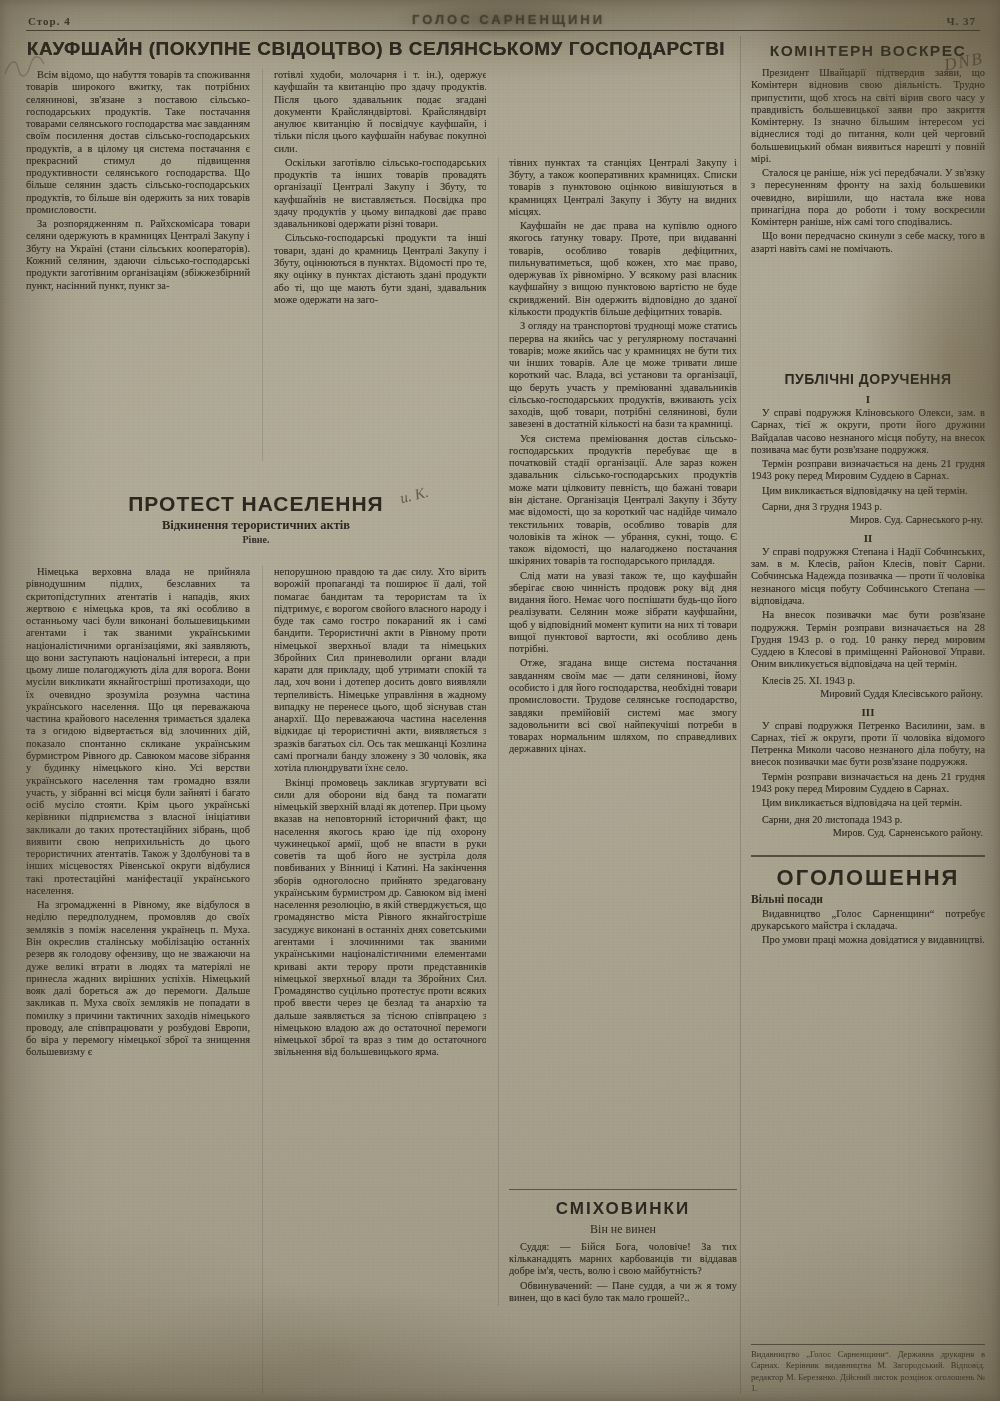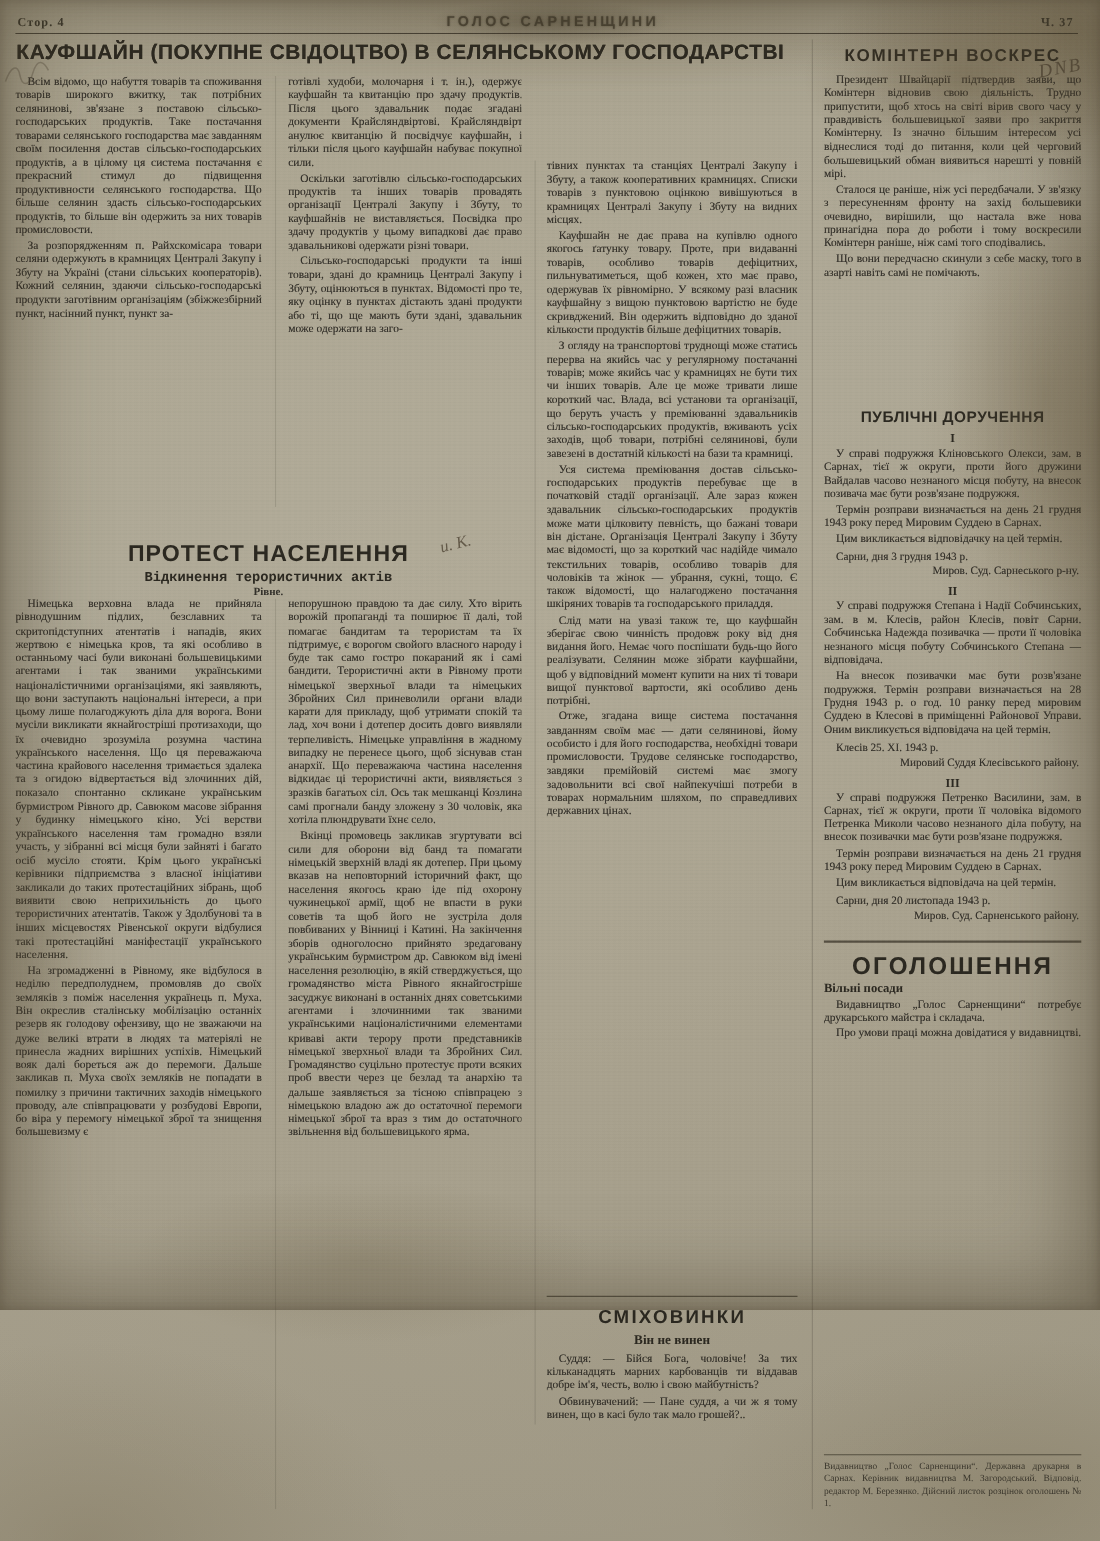--- a/index.html
+++ b/index.html
@@ -9,21 +9,21 @@
     color:#32302a;
     background:
       radial-gradient(ellipse 300px 190px at 97% 2%, rgba(110,95,65,.50), transparent 70%),
       radial-gradient(ellipse 230px 420px at 100% 28%, rgba(120,105,75,.32), transparent 72%),
       radial-gradient(ellipse 520px 110px at 52% 0%, rgba(120,108,82,.38), transparent 75%),
       radial-gradient(ellipse 420px 260px at 8% 100%, rgba(112,100,72,.30), transparent 70%),
       radial-gradient(ellipse 380px 200px at 92% 97%, rgba(112,100,72,.28), transparent 72%),
       radial-gradient(ellipse 1100px 950px at 48% 45%, rgba(198,191,170,.28), transparent 82%),
       linear-gradient(160deg,#a9a28d 0%,#aba593 32%,#a49d8a 62%,#9d9682 100%);
   }
-  .page{box-sizing:border-box;width:1000px;height:1191px;padding:8px 20px 12px 14px;position:relative}
+  .page{box-sizing:border-box;width:1000px;height:1401px;padding:8px 20px 12px 26px;position:relative}
   .vignette{position:absolute;inset:0;pointer-events:none;z-index:5;
     box-shadow:inset 0 0 75px 14px rgba(68,58,38,.50), inset 0 0 12px rgba(60,50,35,.35)}
   .grain{position:absolute;inset:0;pointer-events:none;z-index:4;opacity:.5;
     background-image:
       repeating-linear-gradient(0deg, rgba(0,0,0,.025) 0 1px, transparent 1px 3px),
       repeating-linear-gradient(90deg, rgba(255,255,255,.02) 0 2px, transparent 2px 5px)}
   .stain{position:absolute;pointer-events:none;z-index:3;border-radius:50%}
   .stain.s1{top:-20px;right:-30px;width:300px;height:180px;background:radial-gradient(closest-side,rgba(90,76,50,.40),transparent)}
   .stain.s2{top:170px;right:-40px;width:180px;height:380px;background:radial-gradient(closest-side,rgba(95,82,56,.28),transparent)}
   .stain.s3{top:0px;left:390px;width:220px;height:40px;background:radial-gradient(closest-side,rgba(60,52,36,.38),transparent)}
@@ -31,39 +31,39 @@
   .stain.s5{top:620px;left:-40px;width:140px;height:420px;background:radial-gradient(closest-side,rgba(100,88,60,.20),transparent)}
 
   
   .masthead{display:flex;align-items:flex-end;justify-content:space-between;
     border-bottom:1.6px solid rgba(48,43,32,.8);padding:4px 4px 3px 2px;position:relative;z-index:1}
   .masthead .pageno,.masthead .issue{font-size:11px;font-weight:bold;letter-spacing:1px;color:#3a362b}
   .masthead .nameplate{font-family:"Liberation Sans","DejaVu Sans",sans-serif;font-weight:bold;
     font-size:13px;letter-spacing:3px;color:#403a2c;text-shadow:0 0 2px rgba(50,44,30,.6);opacity:.85}
 
   
-  .content{display:flex;gap:24px;margin-top:5px;position:relative;z-index:1}
+  .content{display:flex;gap:14px;margin-top:5px;position:relative;z-index:1}
   .left-main{width:700px;flex:none}
   .right-col{width:234px;flex:none;display:flex;flex-direction:column;
     border-left:1px solid rgba(50,45,35,.22);padding-left:10px}
   .left-row{display:flex;gap:12px;align-items:center}
   .cols12{width:460px;flex:none}
   .col3{width:228px;flex:none;display:flex;flex-direction:column;border-left:1px solid rgba(50,45,35,.15);padding-left:10px}
 
   
   h1,h2,h3{margin:0;font-family:"Liberation Sans","DejaVu Sans",sans-serif;color:#2b2820}
   .kauf-head{font-size:19px;font-weight:bold;text-align:center;letter-spacing:.5px;margin:2px 0 9px;
     text-shadow:0 0 .6px rgba(40,36,26,.8)}
   .protest-head{font-size:21px;font-weight:bold;text-align:center;letter-spacing:1px;margin-top:31px}
-  .protest-sub{font-family:Liberation Mono, monospace;font-size:12.5px;font-weight:bold;text-align:center;margin:2px 0 1px}
-  .dateline{text-align:center;font-weight:bold;font-size:10px;margin-bottom:0}
+  .protest-sub{font-family:Liberation Serif, serif;font-size:12.5px;font-weight:bold;text-align:center;margin:2px 0 1px}
+  .dateline{text-align:center;font-weight:bold;font-size:10px;margin-bottom:21px}
   .kom-head{font-size:15.5px;font-weight:bold;text-align:center;letter-spacing:1.5px;margin:6px 0 7px}
   .not-head{font-size:14px;font-weight:bold;text-align:center;letter-spacing:.5px;margin:12px 0 2px}
   .humor-head{font-size:17px;font-weight:bold;text-align:center;letter-spacing:2px;margin:7px 0 3px}
-  .humor-sub{font-family:"Liberation Serif",serif;font-size:12px;font-weight:bold;text-align:center;margin-bottom:4px}
+  .humor-sub{font-family:"Liberation Serif",serif;font-size:12px;font-weight:normal;text-align:center;margin-bottom:4px}
   .ads-head{font-size:22px;font-weight:bold;text-align:center;letter-spacing:2px;margin:8px 0 2px}
   .ads-sub{font-family:"Liberation Serif",serif;font-size:11.5px;font-weight:bold;margin-bottom:3px}
   .sec-num{text-align:center;font-weight:bold;font-size:11px;margin:6px 0 2px;font-family:"Liberation Serif",serif;color:#2b2820}
 
   
   .bt{font-size:10.4px;line-height:1.18;text-align:justify;color:#33302a;
     text-shadow:0 0 .4px rgba(45,40,30,.45);overflow:hidden}
   .bt p{margin:0 0 2px;text-indent:11px}
   .cont p:first-child{text-indent:0}
   .kauf-top{display:flex;gap:12px;height:392px;overflow:hidden}

